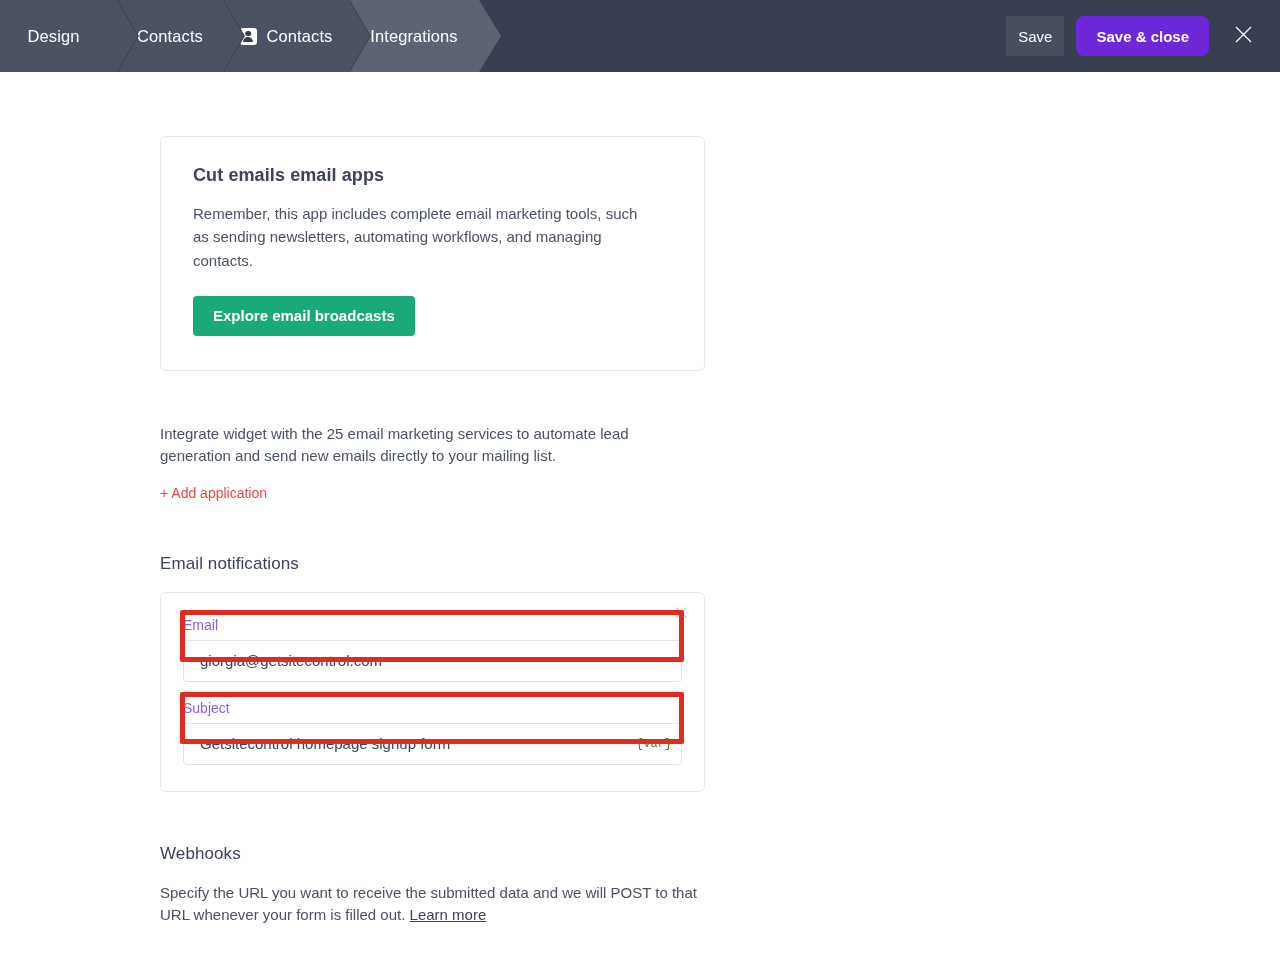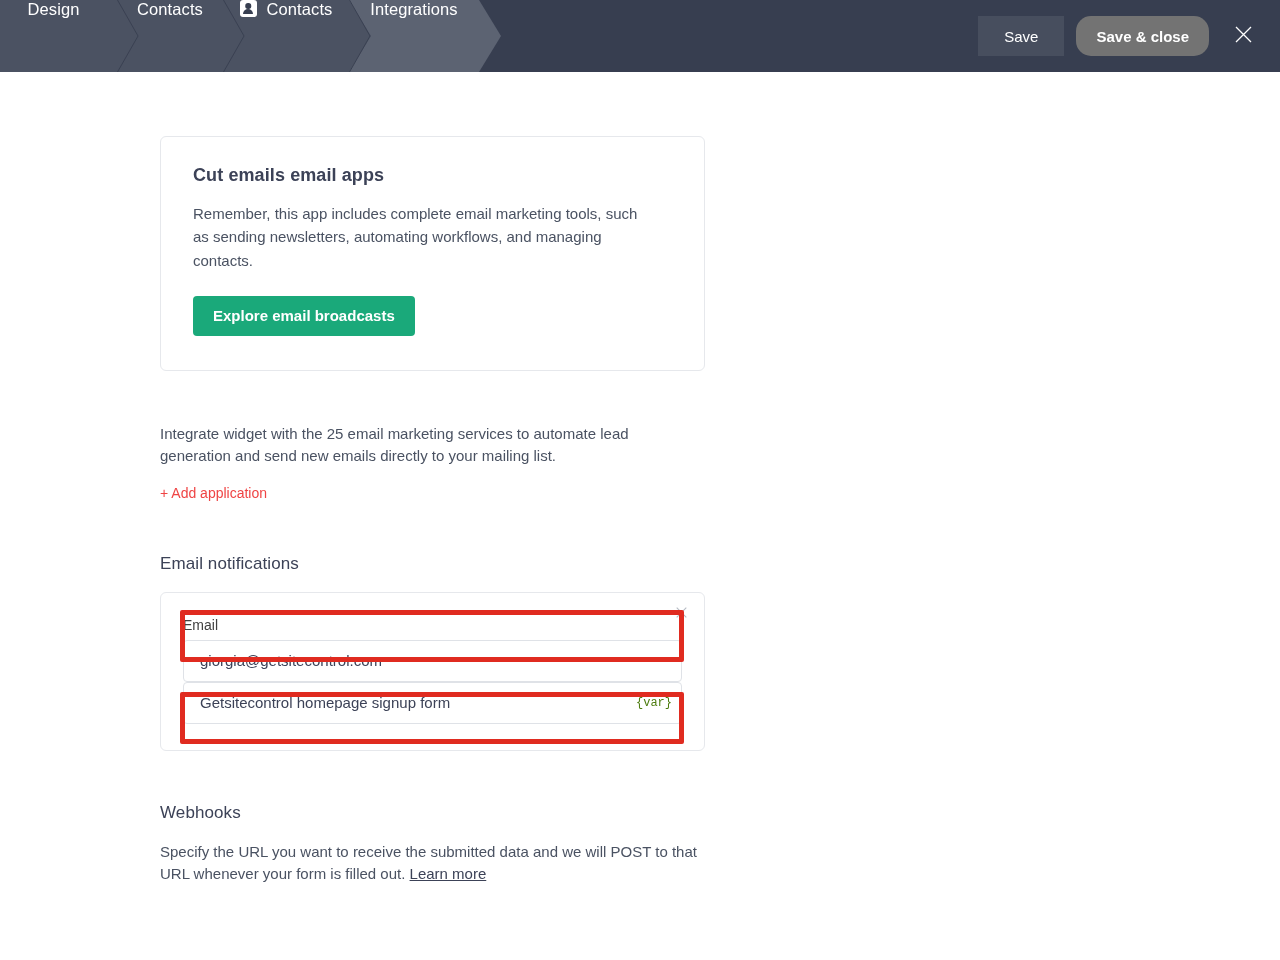--- a/index.html
+++ b/index.html
@@ -23,20 +23,21 @@
     position: absolute;
     left: 0; top: 0;
     height: 72px;
     display: flex;
     align-items: stretch;
   }
   .tab {
     position: relative;
     height: 72px;
     display: flex;
+    align-items: center;
     justify-content: center;
     gap: 10px;
     color: #ffffff;
     font-size: 16.5px;
     letter-spacing: .1px;
     background: #4b5262;
     cursor: pointer;
     user-select: none;
   }
   .tab.t-design      { width: 117px; padding-right: 10px; }
@@ -101,35 +102,35 @@
     position: absolute;
     right: 20px; top: 0;
     height: 72px;
     display: flex;
     align-items: center;
     gap: 12px;
     z-index: 20;
   }
   .btn-save {
     height: 40px;
-    padding: 0 26px;
+    padding: 0 12px;
     border: none;
     border-radius: 0;
     background: #474e5e;
     color: #ffffff;
     font-family: inherit;
     font-size: 15px;
     cursor: pointer;
   }
   .btn-save-close {
     height: 40px;
     padding: 0 20px;
     border: none;
-    border-radius: 15px;
-    background: #737373;
+    border-radius: 8px;
+    background: #6d28d9;
     color: #ffffff;
     font-family: inherit;
     font-size: 15px;
     font-weight: bold;
     cursor: pointer;
   }
   .btn-close-x {
     width: 34px; height: 34px;
     display: flex; align-items: center; justify-content: center;
     background: none; border: none;
@@ -220,21 +221,21 @@
   .notif-dismiss {
     position: absolute;
     right: 14px; top: 12px;
     width: 18px; height: 18px;
     display: flex; align-items: center; justify-content: center;
     background: none; border: none;
     cursor: pointer;
   }
   .field-label {
     font-size: 14px;
-    color: #404040;
+    color: #8b5cf6;
     margin-bottom: 7px;
   }
   .field-label.second { margin-top: 18px; }
 
   .input-wrap { position: relative; }
   .text-input {
     width: 100%;
     height: 42px;
     border: 1px solid #dfe2e7;
     border-radius: 4px;
@@ -347,20 +348,21 @@
                 <path d="M0.7 0.7 L10.3 10.3 M10.3 0.7 L0.7 10.3" stroke="#b6bbc4" stroke-width="1.1" fill="none"></path>
               </svg>
           </span>
         </button>
 
         <div class="field-label">Email</div>
         <div class="input-wrap">
           <input class="text-input" type="text" value="giorgia@getsitecontrol.com" style="">
         </div>
 
+        <div class="field-label second">Subject</div>
         <div class="input-wrap">
           <input class="text-input with-var" type="text" value="Getsitecontrol homepage signup form" style="">
           <span class="var-token">{var}</span>
         </div>
       </div>
     </div>
 
     <div class="section">
       <div class="section-title">Webhooks</div>
       <div class="section-text"><span>Specify the URL you want to receive the submitted data and we will POST to that URL whenever your form is filled out. </span><a class="link-learn">Learn more</a></div>

